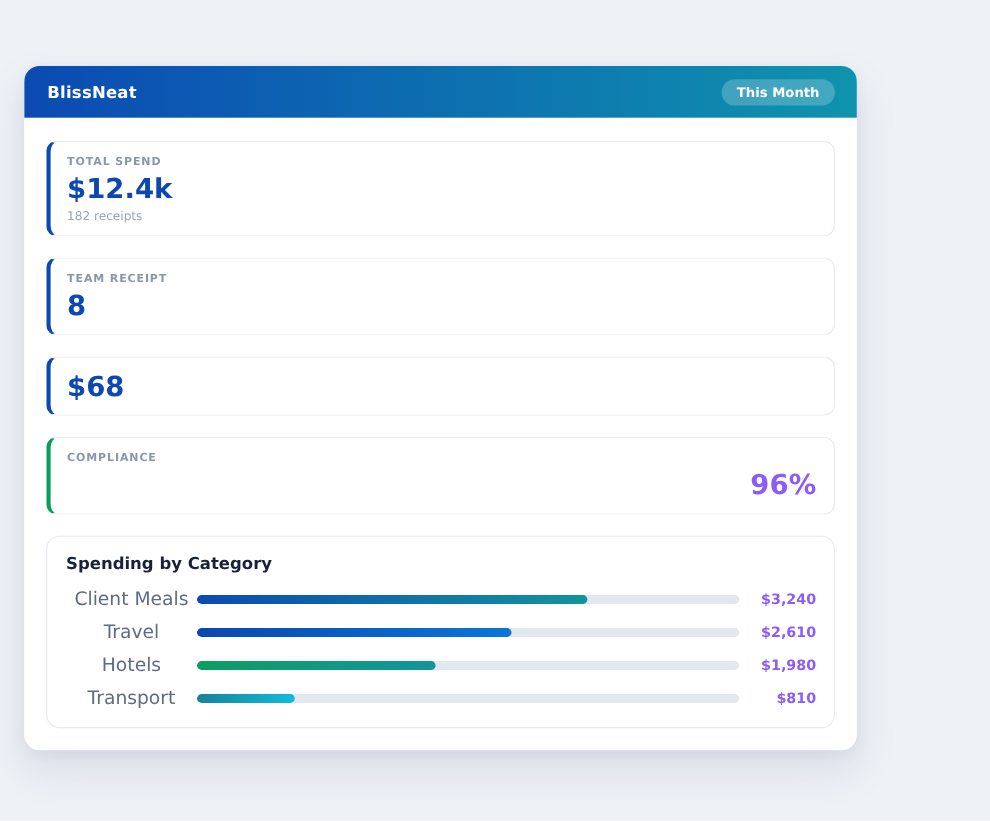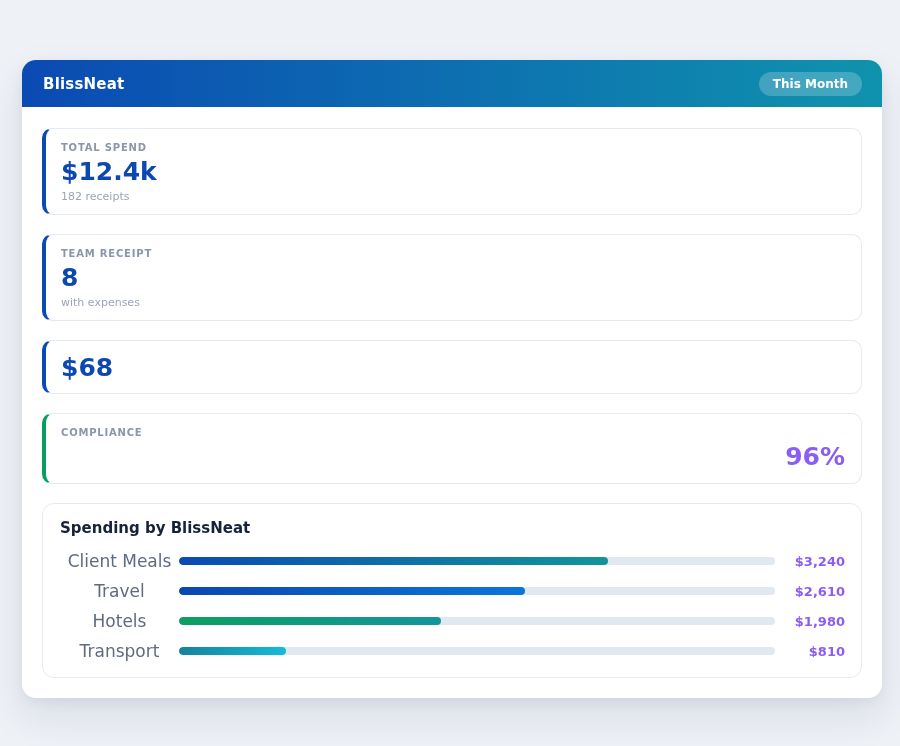--- a/index.html
+++ b/index.html
@@ -2,21 +2,21 @@
 <html><head>
 <meta charset="utf-8">
 <style>
   * { margin: 0; padding: 0; box-sizing: border-box; }
   html, body {
     width: 900px; min-height: 746px;
     background: #eef1f6;
     font-family: "DejaVu Sans", "Liberation Sans", sans-serif;
   }
   .app-card {
-    width: 860px;
+    width: 757px;
     margin: 60px 22px 0 22px;
     background: #ffffff;
     border-radius: 14px;
     box-shadow: 0 18px 40px rgba(30, 45, 90, 0.10), 0 4px 12px rgba(30,45,90,0.06);
     overflow: hidden;
   }
   .app-header {
     height: 47px;
     display: flex;
     align-items: center;
@@ -132,36 +132,35 @@
 
     <div class="stat-card" style="border-left-color: rgb(11, 74, 179);">
       <div class="stat-label">TOTAL SPEND</div>
       <div class="stat-value" style="color: rgb(13, 71, 176);">$12.4k</div>
       <div class="stat-sub">182 receipts</div>
     </div>
 
     <div class="stat-card" style="border-left-color: rgb(11, 74, 179);">
       <div class="stat-label">TEAM RECEIPT</div>
       <div class="stat-value" style="color: rgb(13, 71, 176);">8</div>
-      <div class="stat-sub">with expenses</div>
     </div>
 
     <div class="stat-card" style="border-left-color: rgb(11, 74, 179);">
       <div class="stat-value" style="color: rgb(13, 71, 176);">$68</div>
 
     </div>
 
     <div class="stat-card" style="border-left-color: rgb(10, 158, 92);">
       <div class="stat-label">COMPLIANCE</div>
       <div class="stat-value" style="color: #8b5cf6; text-align: right;">96%</div>
 
     </div>
 
     <div class="chart-card">
-      <div class="chart-title">Spending by BlissNeat</div>
+      <div class="chart-title">Spending by Category</div>
       <div id="chart-rows">
           <div class="chart-row">
             <span class="cat">Client Meals</span>
             <div class="track" style="background:#e2e8f0">
               <div class="fill" style="width:72.0%;background:linear-gradient(90deg, #0b4ab2, #12949c)"></div>
             </div>
             <span class="val">$3,240</span>
           </div>
           <div class="chart-row">
             <span class="cat">Travel</span>

